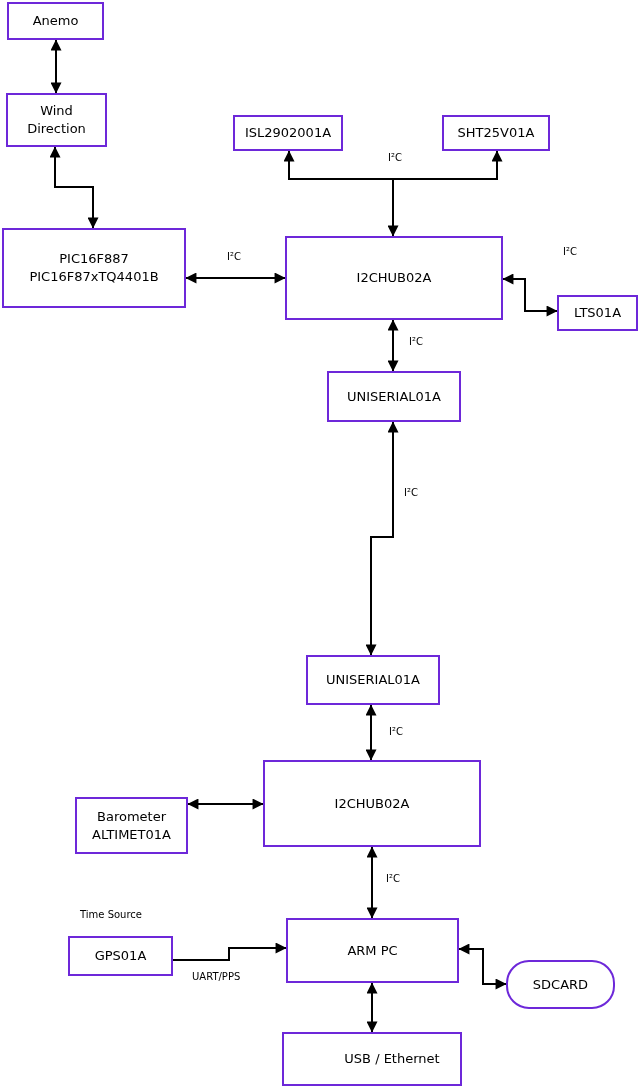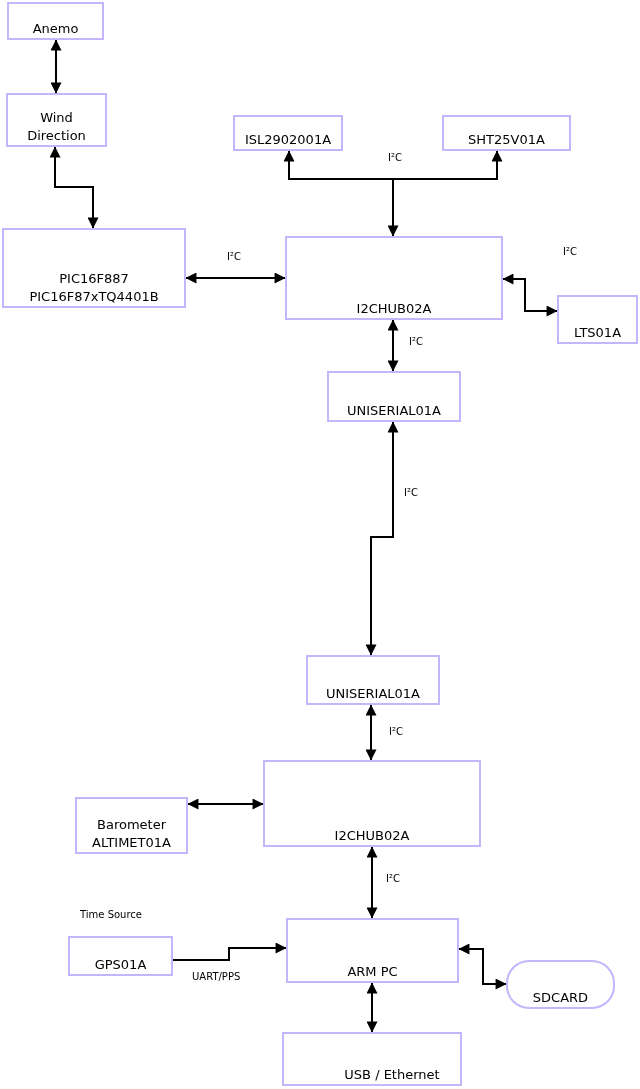--- a/index.html
+++ b/index.html
@@ -24,26 +24,26 @@
     height: 1089px;
   }
   .wires path {
     stroke: #000000;
     stroke-width: 2;
     fill: none;
   }
   .box {
     position: absolute;
     box-sizing: border-box;
-    border: 2px solid #c4b5fd;
+    border: 2px solid #6d28d9;
     background: #ffffff;
     display: flex;
     flex-direction: column;
     align-items: center;
-    justify-content: flex-end;
+    justify-content: center;
     text-align: center;
     font-size: 13px;
     line-height: 1.38;
   }
   .edge-label {
     position: absolute;
     font-size: 10px;
     line-height: 1.1;
     white-space: nowrap;
   }
@@ -87,29 +87,29 @@
 
   <div class="box" style="left:2px; top:228px; width:184px; height:80px;">
     <span>PIC16F887</span>
     <span>PIC16F87xTQ4401B</span>
   </div>
 
   <div class="box" style="left:233px; top:115px; width:110px; height:36px;">
     <span>ISL2902001A</span>
   </div>
 
-  <div class="box" style="left:442px; top:115px; width:129px; height:36px;">
+  <div class="box" style="left:442px; top:115px; width:108px; height:36px;">
     <span>SHT25V01A</span>
   </div>
 
   <div class="box" style="left:285px; top:236px; width:218px; height:84px;">
     <span>I2CHUB02A</span>
   </div>
 
-  <div class="box" style="left:557px; top:295px; width:81px; height:49px;">
+  <div class="box" style="left:557px; top:295px; width:81px; height:36px;">
     <span>LTS01A</span>
   </div>
 
   <div class="box" style="left:327px; top:371px; width:134px; height:51px;">
     <span>UNISERIAL01A</span>
   </div>
 
   <div class="box" style="left:306px; top:655px; width:134px; height:50px;">
     <span>UNISERIAL01A</span>
   </div>

